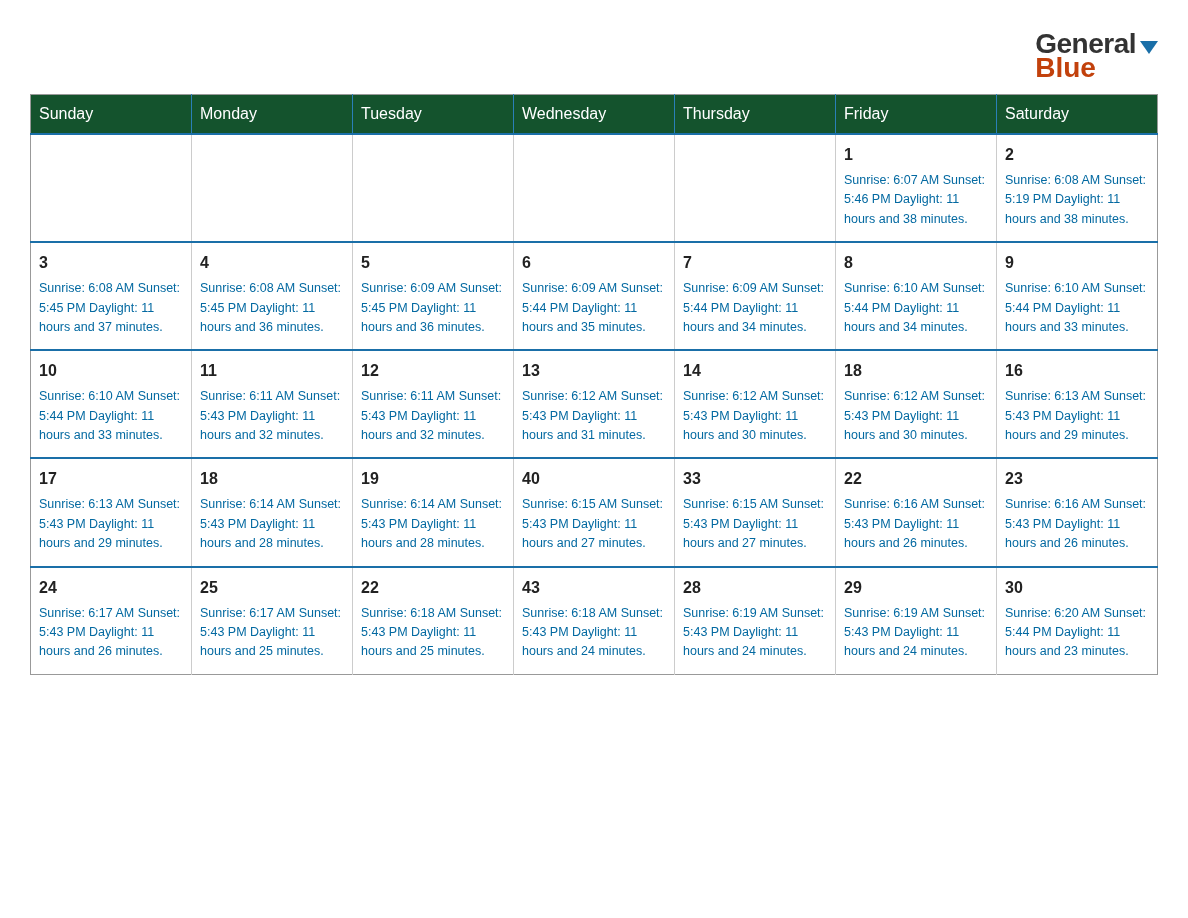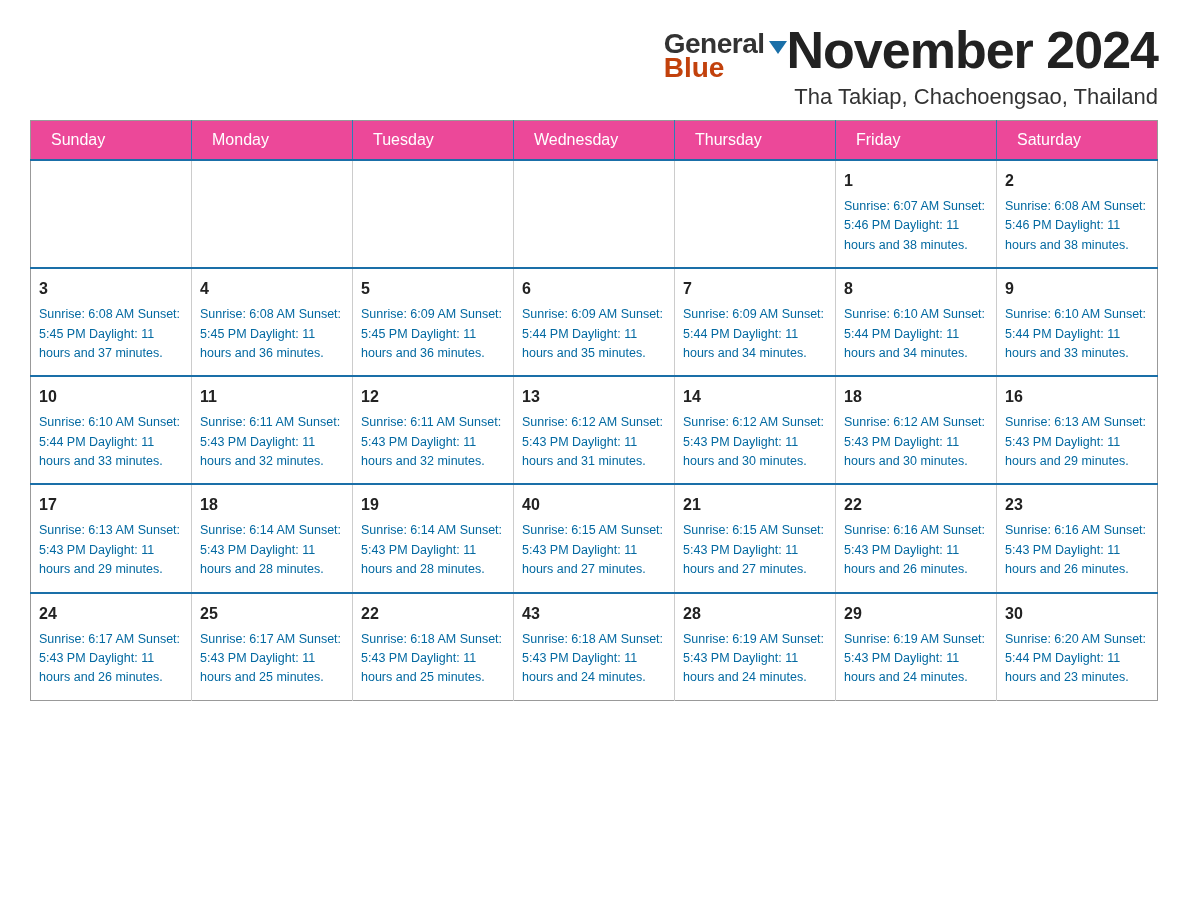--- a/index.html
+++ b/index.html
@@ -47,23 +47,23 @@
       font-size: 22px;
       color: #333;
       margin-top: 4px;
     }
     .calendar {
       width: 100%;
       border-collapse: collapse;
       border: 1px solid #999;
     }
     .calendar thead tr th {
-      background-color: #ec4899;
+      background-color: #14532d;
       color: #fff;
-      padding: 10px 20px;
+      padding: 10px 8px;
       text-align: left;
       font-size: 16px;
       font-weight: normal;
       border-right: 1px solid #2a7fb8;
     }
     .calendar thead tr th:last-child {
       border-right: none;
     }
     .calendar tbody tr {
       border-top: 2px solid #1a6fa8;
@@ -96,24 +96,20 @@
 </head>
 <body>
 
 <div class="header">
   <div class="logo">
     <div style="display:flex; align-items:center;">
       <span class="logo-general">General</span>
       <span style="display:inline-block; width:0; height:0; border-left:9px solid transparent; border-right:9px solid transparent; border-top:13px solid #1a6fa8; margin-left:4px; margin-top:6px;"></span>
     </div>
     <span class="logo-blue">Blue</span>
-  </div>
-  <div class="title-block">
-    <div class="month-title">November 2024</div>
-    <div class="location-title">Tha Takiap, Chachoengsao, Thailand</div>
   </div>
 </div>
 
 <table class="calendar">
   <thead>
     <tr>
     <th>Sunday</th>
         <th>Monday</th>
         <th>Tuesday</th>
         <th>Wednesday</th>
@@ -131,21 +127,21 @@
         <td></td>
         <td>
           <span class="day-number">1</span>
           <div class="day-info">Sunrise: 6:07 AM
 Sunset: 5:46 PM
 Daylight: 11 hours and 38 minutes.</div>
         </td>
         <td>
           <span class="day-number">2</span>
           <div class="day-info">Sunrise: 6:08 AM
-Sunset: 5:46 PM
+Sunset: 5:19 PM
 Daylight: 11 hours and 38 minutes.</div>
         </td>
       </tr>
       <tr>
         <td>
           <span class="day-number">3</span>
           <div class="day-info">Sunrise: 6:08 AM
 Sunset: 5:45 PM
 Daylight: 11 hours and 37 minutes.</div>
         </td>
@@ -249,21 +245,21 @@
 Sunset: 5:43 PM
 Daylight: 11 hours and 28 minutes.</div>
         </td>
         <td>
           <span class="day-number">40</span>
           <div class="day-info">Sunrise: 6:15 AM
 Sunset: 5:43 PM
 Daylight: 11 hours and 27 minutes.</div>
         </td>
         <td>
-          <span class="day-number">21</span>
+          <span class="day-number">33</span>
           <div class="day-info">Sunrise: 6:15 AM
 Sunset: 5:43 PM
 Daylight: 11 hours and 27 minutes.</div>
         </td>
         <td>
           <span class="day-number">22</span>
           <div class="day-info">Sunrise: 6:16 AM
 Sunset: 5:43 PM
 Daylight: 11 hours and 26 minutes.</div>
         </td>

